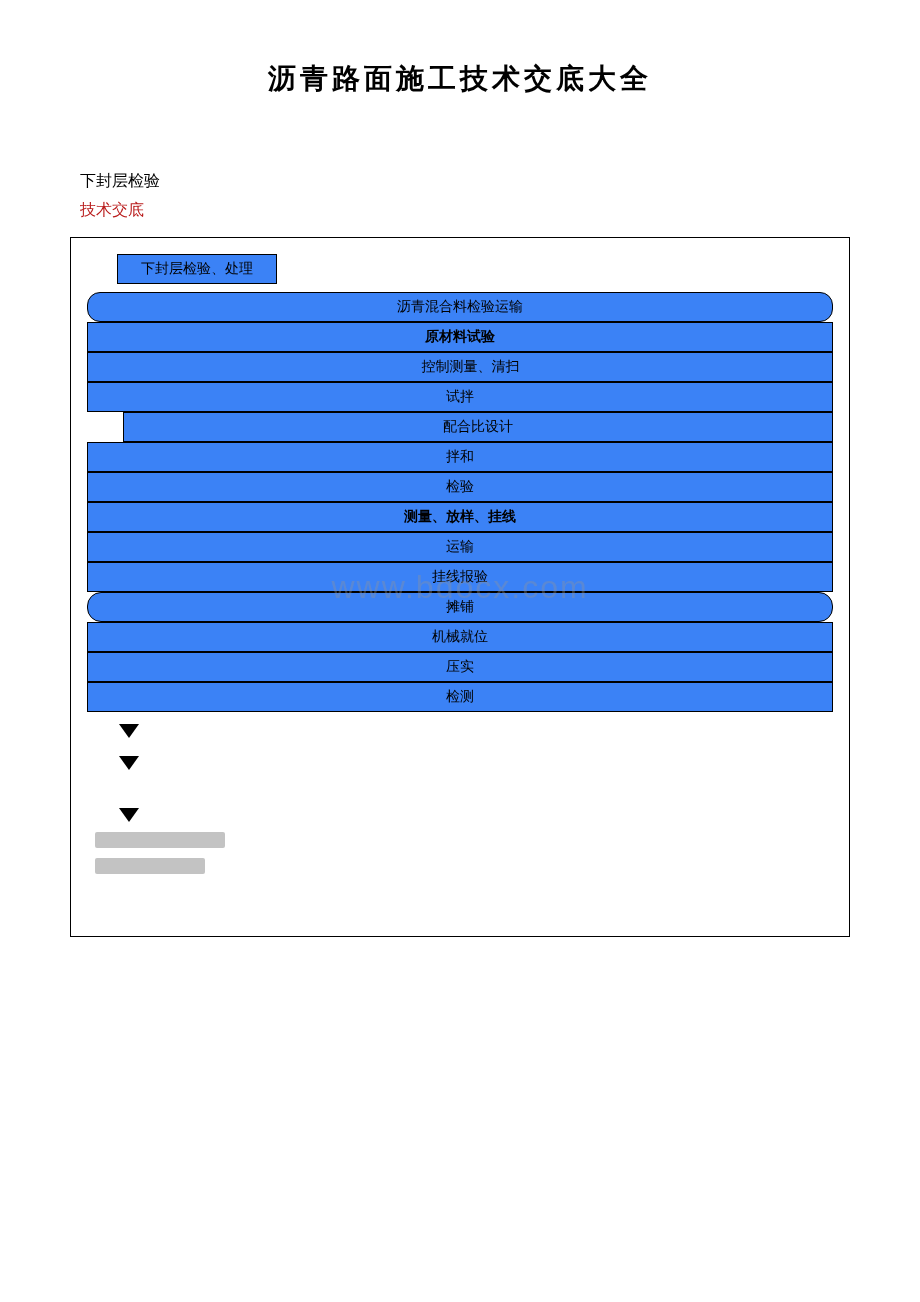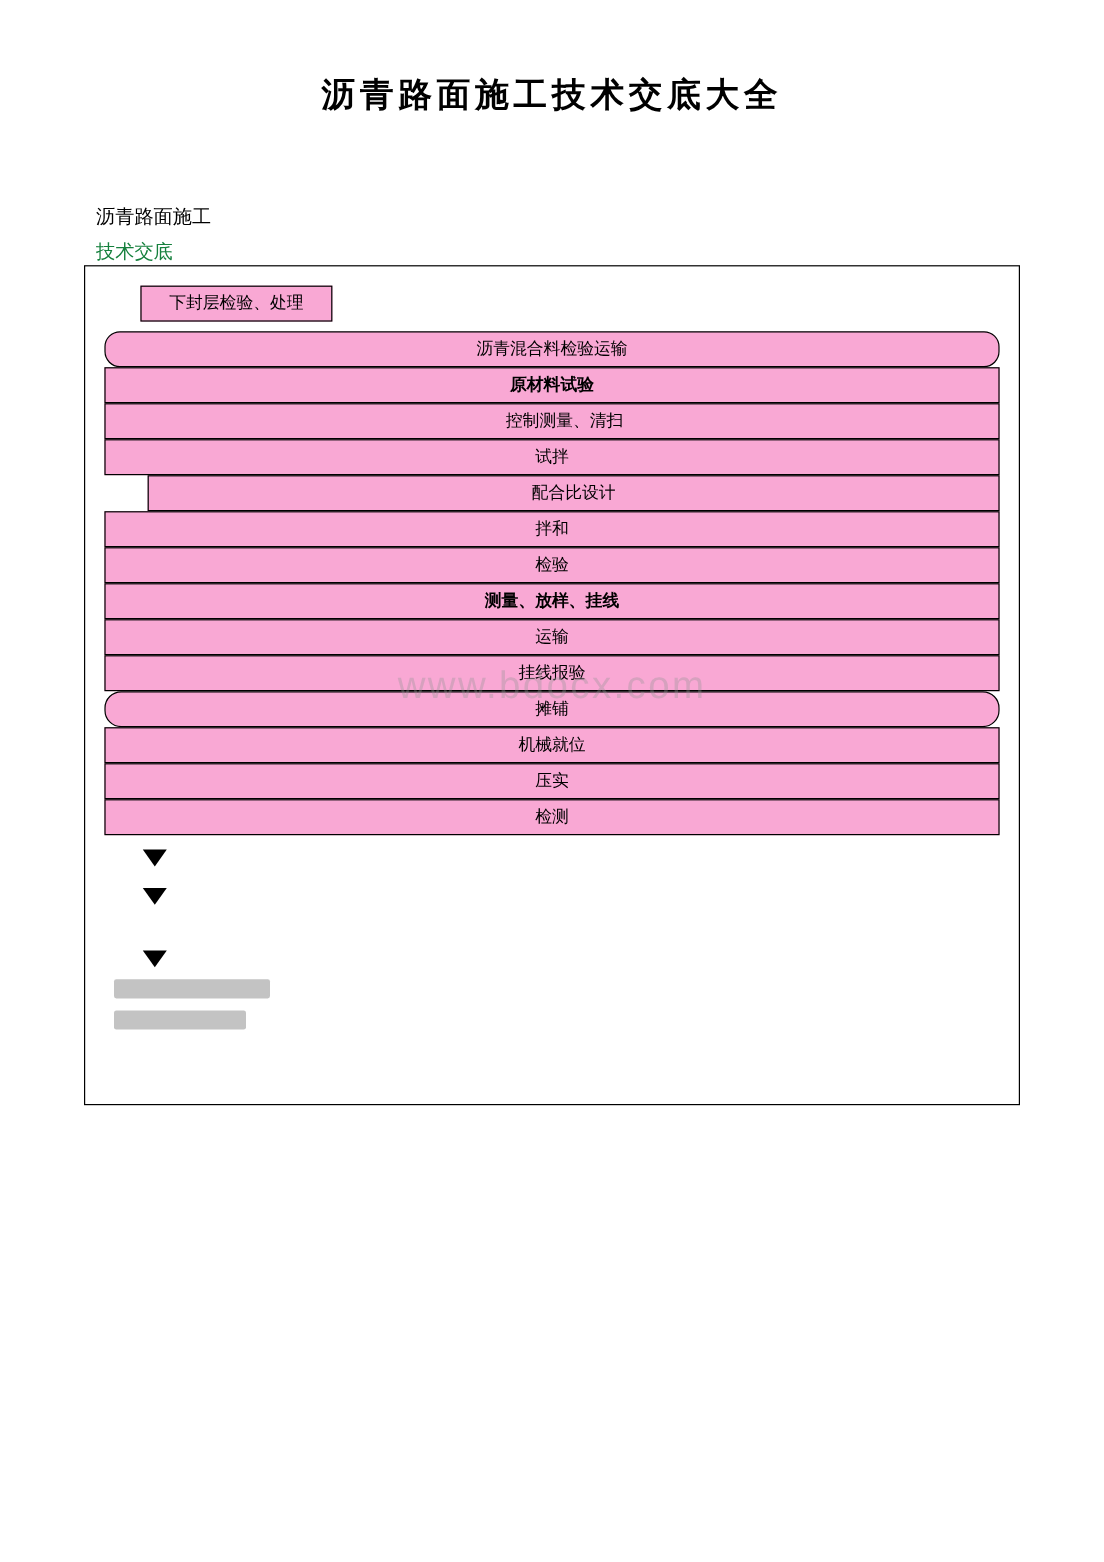--- a/index.html
+++ b/index.html
@@ -36,21 +36,22 @@
 
     .subtitle-1 {
       font-size: 16px;
       color: #000;
       margin-bottom: 8px;
       padding-left: 10px;
     }
 
     .subtitle-2 {
       font-size: 16px;
-      color: #15803d;
+      color: #b91c1c;
+      margin-bottom: 16px;
       padding-left: 10px;
     }
 
     .diagram-container {
       border: 1.5px solid #000;
       padding: 16px 16px 0 16px;
       position: relative;
       min-height: 700px;
       width: 100%;
     }
@@ -105,38 +106,38 @@
       display: flex;
       flex-direction: column;
       gap: 0;
     }
 
     .stacked-box {
       border: 1.5px solid #000;
       padding: 5px 16px;
       font-size: 14px;
       color: #000;
-      background: #f9a8d4;
+      background: #3b82f6;
       text-align: center;
       min-width: 140px;
       border-bottom: none;
     }
 
     .stacked-box.last {
       border-bottom: 1.5px solid #000;
     }
 
   </style>
 </head>
 <body>
 
 <div class="page">
   <h1 class="page-title">沥青路面施工技术交底大全</h1>
 
-  <p class="subtitle-1">沥青路面施工</p>
+  <p class="subtitle-1">下封层检验</p>
   <p class="subtitle-2">技术交底</p>
 
   <div class="diagram-container">
     <div class="watermark">www.bdocx.com</div>
 
     <div class="flow-boxes-column">
 
       <div style="display:flex; flex-direction:column; align-items:flex-start; padding-left: 30px; margin-bottom:0;">
         <div class="stacked-box last" style="min-width:160px;">下封层检验、处理</div>
       </div>

